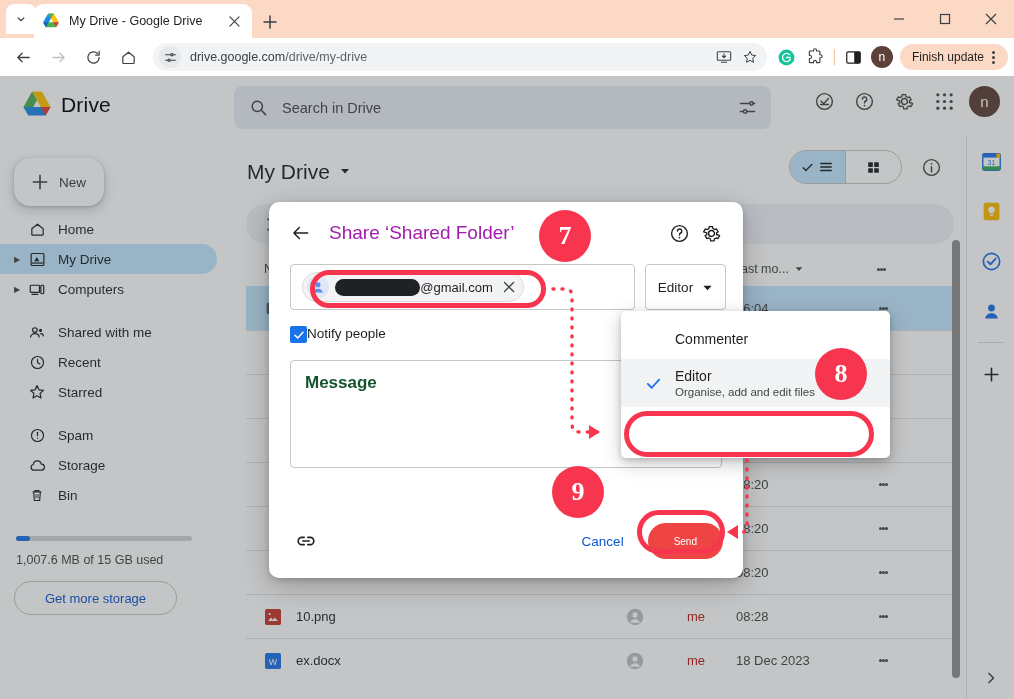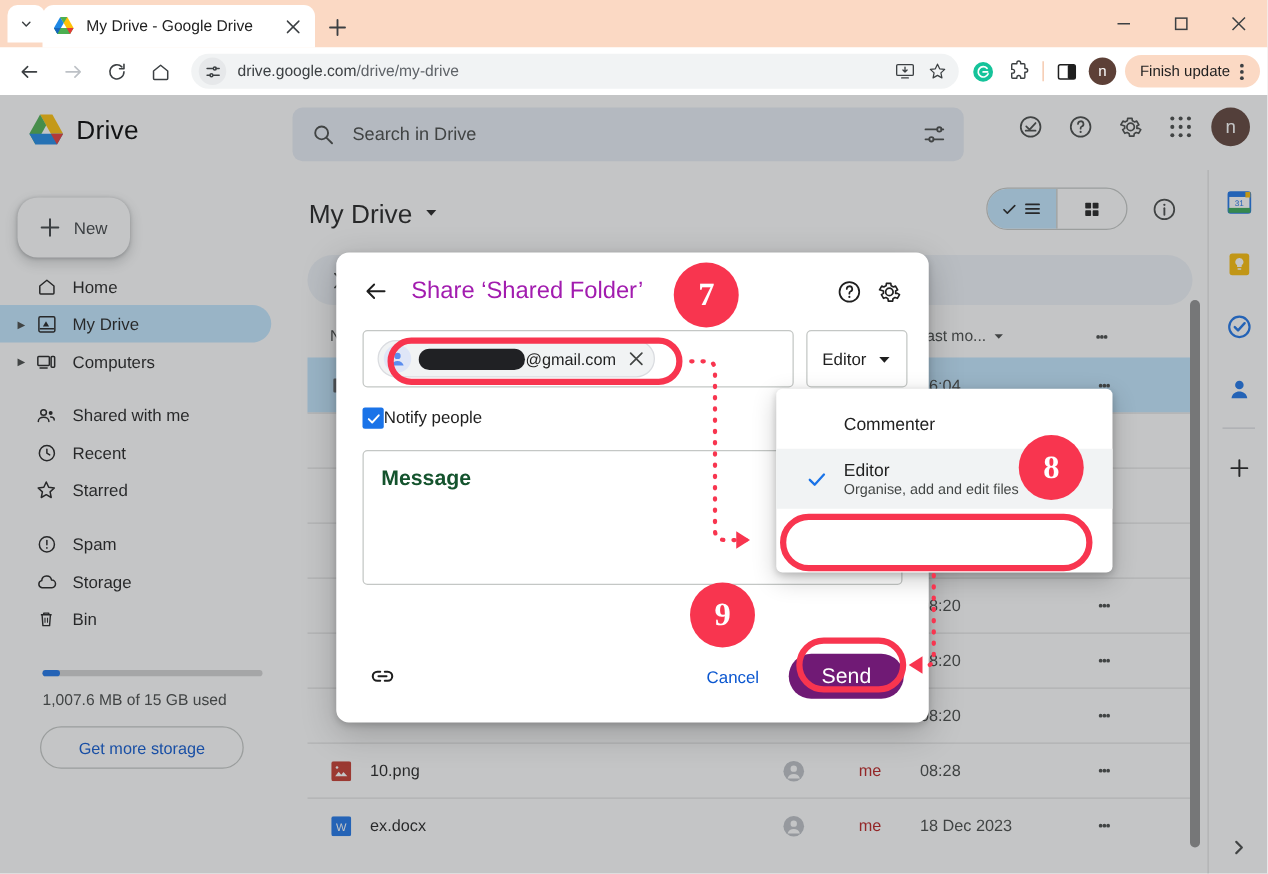--- a/index.html
+++ b/index.html
@@ -115,21 +115,21 @@
   .nav-item {
     height: 30px; display: flex; align-items: center; border-radius: 0 15px 15px 0;
     margin-right: 17px; padding-left: 10px; position: relative;
   }
   .nav-item.active { background: #c2e7ff; }
   .nav-arrow { width: 14px; font-size: 8px; color: #444746; flex: none; text-align: center; }
   .nav-ico { width: 26px; display: flex; align-items: center; justify-content: center; flex: none; }
   .nav-label { font-size: 13.5px; color: #1f1f1f; margin-left: 8px; white-space: nowrap; }
   .nav-item.active .nav-label { font-weight: normal; }
   .nav-gap { height: 13px; }
-  .storage-wrap { position: absolute; left: 32px; top: 400px; width: 206px; }
+  .storage-wrap { position: absolute; left: 14px; top: 400px; width: 206px; }
   .progress-track { width: 176px; height: 5px; background: #d3d3d3; border-radius: 3px; margin-left: 2px; }
   .progress-fill { height: 5px; width: 14px; background: #1a73e8; border-radius: 3px; }
   .storage-text { font-size: 12.5px; color: #444746; margin-top: 12px; margin-left: 2px; }
   .get-storage {
     margin-top: 14px; width: 163px; height: 34px; border: 1px solid #c4c7c5;
     border-radius: 17px; display: flex; align-items: center; justify-content: center;
   }
   .get-storage span { font-size: 13px; color: #0b57d0; }
 
   
@@ -223,21 +223,21 @@
     border: 1px solid #c4c7c5; border-radius: 4px; padding: 12px 14px;
   }
   .msg-ph { font-size: 17px; color: #14532d; font-weight: bold; }
 
   .sd-footer { position: absolute; left: 0; bottom: 0; width: 474px; height: 74px;
     display: flex; align-items: center; padding: 0 20px; }
   .link-btn { width: 34px; height: 34px; display: flex; align-items: center; justify-content: center; }
   .sd-footer-spacer { flex: 1; }
   .cancel-btn { font-size: 13.5px; color: #0b57d0; padding: 8px 14px; }
   .send-btn {
-    background: #701a75; color: #fff; font-size: 17px; border-radius: 18px;
+    background: #ef4444; color: #fff; font-size: 10px; border-radius: 18px;
     height: 36px; padding: 0 26px; display: flex; align-items: center; justify-content: center;
     margin-left: 10px;
   }
 
   
   .role-menu {
     position: absolute; left: 621px; top: 311px; width: 269px; height: 147px;
     background: #fff; border-radius: 5px; z-index: 60;
     box-shadow: 0 2px 6px rgba(0,0,0,.18), 0 6px 20px rgba(0,0,0,.20);
     padding-top: 8px;

